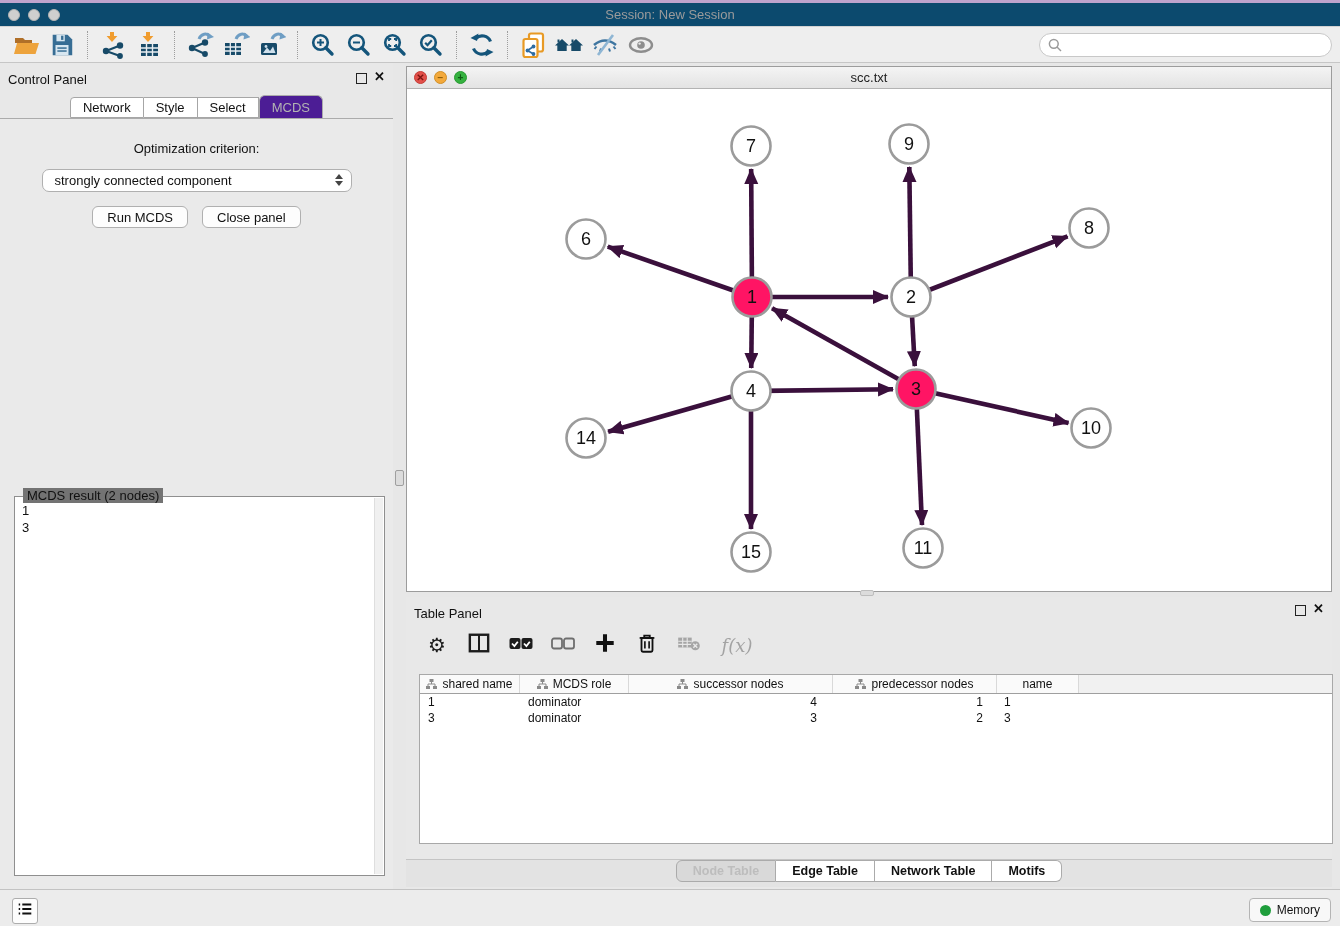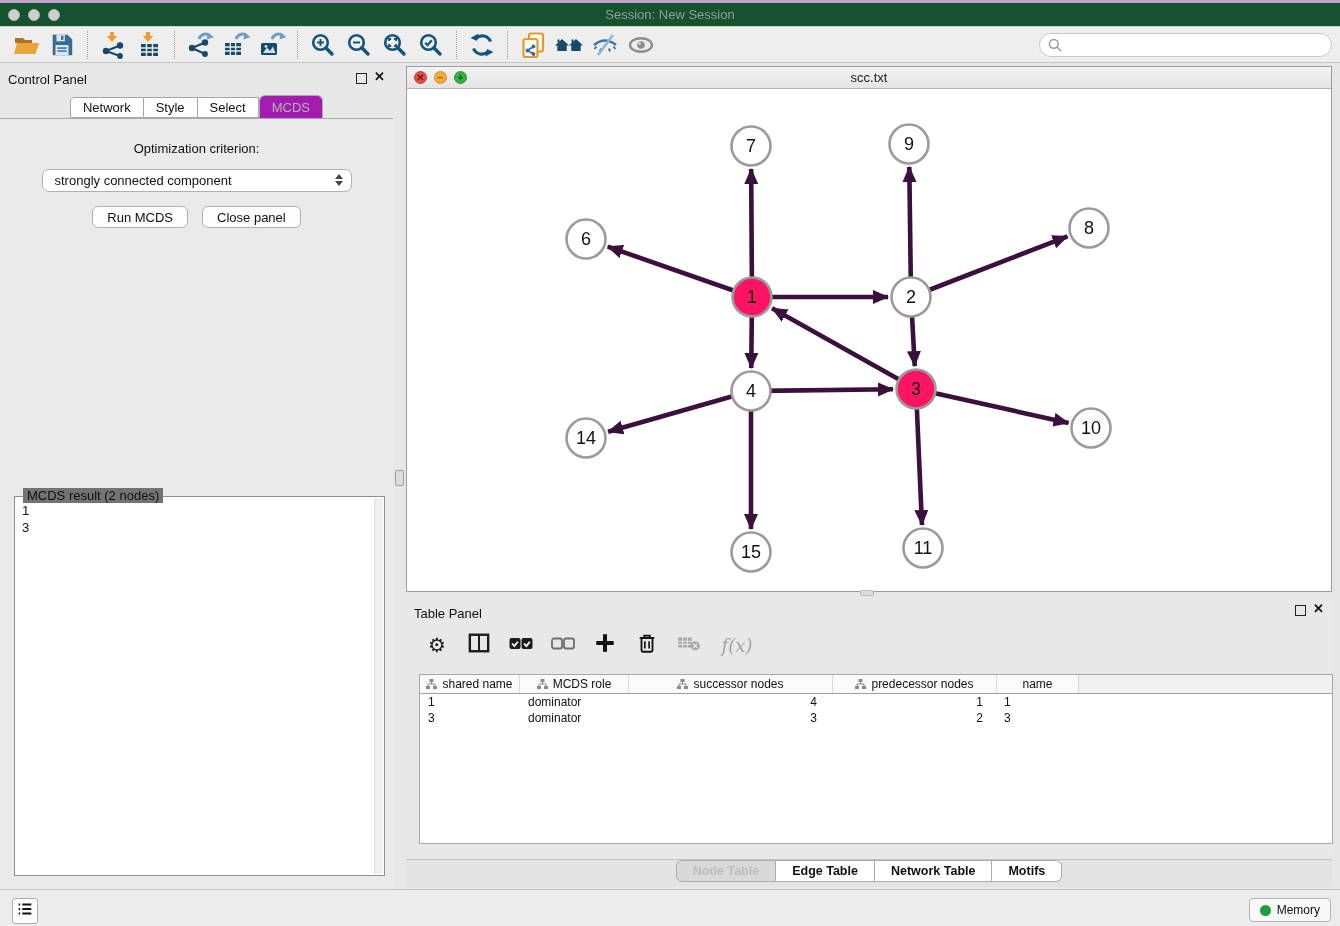--- a/index.html
+++ b/index.html
@@ -3,21 +3,21 @@
 <meta charset="utf-8">
 <style>
   * { margin:0; padding:0; box-sizing:border-box; }
   html,body { background:#d8d8d8; }
   body { font-family:"Liberation Sans", sans-serif; }
   .screen { position:relative; width:1340px; height:926px; background:#e7e7e7; overflow:hidden;
             font-family:"Liberation Sans", sans-serif; color:#111; }
 
   
   .top-strip { position:absolute; left:0; top:0; width:100%; height:3px; background:#bfa4cd; }
-  .titlebar { position:absolute; left:0; top:3px; width:100%; height:24px; background:#14532d;
+  .titlebar { position:absolute; left:0; top:3px; width:100%; height:24px; background:#0c4a6e;
               border-bottom:1px solid #d2d2d2; }
   .titlebar .lights { position:absolute; left:8px; top:6px; display:flex; gap:8px; }
   .titlebar .light { width:12px; height:12px; border-radius:50%; background:#cfcfcf; border:1px solid #b3b3b3; }
   .win-title { position:absolute; left:0; right:0; top:4px; text-align:center; font-size:13px; color:#9b9b9b; }
 
   
   .toolbar { position:absolute; left:0; top:27px; width:100%; height:36px; background:#eeeeee;
              border-bottom:1px solid #c6c6c6; display:flex; align-items:center; padding:0 8px; }
   .tbtn { width:36px; height:32px; display:flex; align-items:center; justify-content:center; cursor:default; }
   .tbtn svg { display:block; }
@@ -31,21 +31,21 @@
   
   .control-panel { position:absolute; left:0; top:63px; width:393px; height:826px; background:#e8e8e8; }
   .panel-titlerow { position:relative; height:32px; }
   .panel-title { position:absolute; left:8px; top:9px; font-size:13px; color:#111; }
   .float-btn { position:absolute; top:10px; width:11px; height:11px; border:1.5px solid #222; background:transparent; }
   .close-btn { position:absolute; top:7px; font-size:13px; font-weight:bold; color:#111; line-height:1; }
   .cp-tabs { position:absolute; left:0; top:32px; width:100%; height:23px; display:flex; justify-content:center; }
   .cp-tab { height:21px; margin-top:2px; background:#fff; border:1px solid #a6a6a6; border-left:none;
             font-size:13px; display:flex; align-items:center; justify-content:center; padding:9px 12px; }
   .cp-tab.first { border-left:1px solid #a6a6a6; border-radius:4px 0 0 0; }
-  .cp-tab.selected { background:#a21caf; color:#b3b3b3; border:1px solid #ababab; border-bottom:none;
+  .cp-tab.selected { background:#4c1d95; color:#b3b3b3; border:1px solid #ababab; border-bottom:none;
                      border-radius:6px 6px 0 0; height:23px; margin-top:0; }
   .cp-body { position:absolute; left:0; top:55px; right:0; bottom:0; border-top:1px solid #ababab; background:#eaeaea; }
   .opt-label { margin-top:22px; text-align:center; font-size:13px; color:#111; }
   .dropdown { position:relative; width:310px; height:23px; margin:13px auto 0; background:#fff;
               border:1px solid #b0b0b0; border-radius:7px; display:flex; align-items:center; padding:0 24px 0 12px;
               font-size:13px; }
   .dd-arrows { position:absolute; right:8px; top:4px; display:flex; flex-direction:column; gap:2px; }
   .dd-arrows i { display:block; width:0; height:0; border-left:4px solid transparent; border-right:4px solid transparent; }
   .dd-up { border-bottom:5px solid #444; }
   .dd-down { border-top:5px solid #444; }

